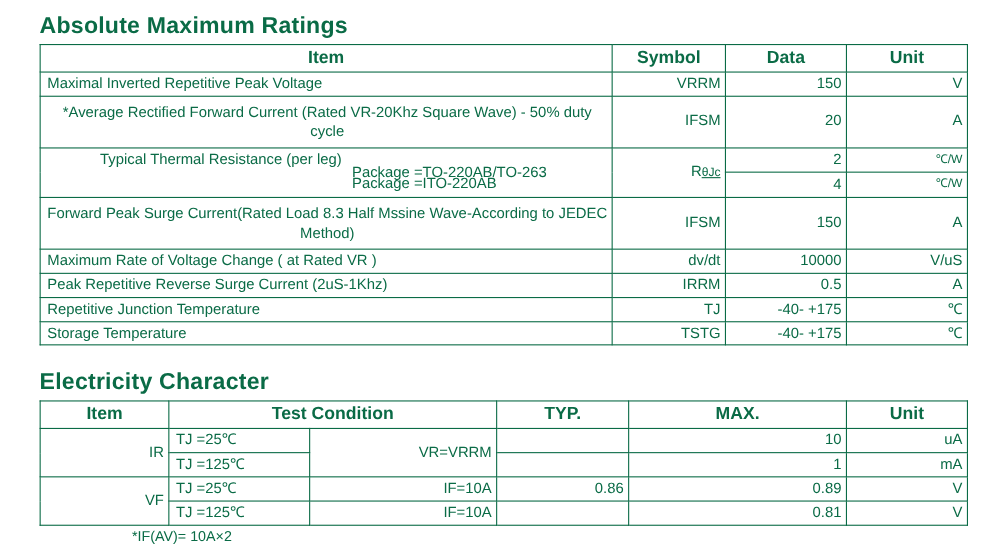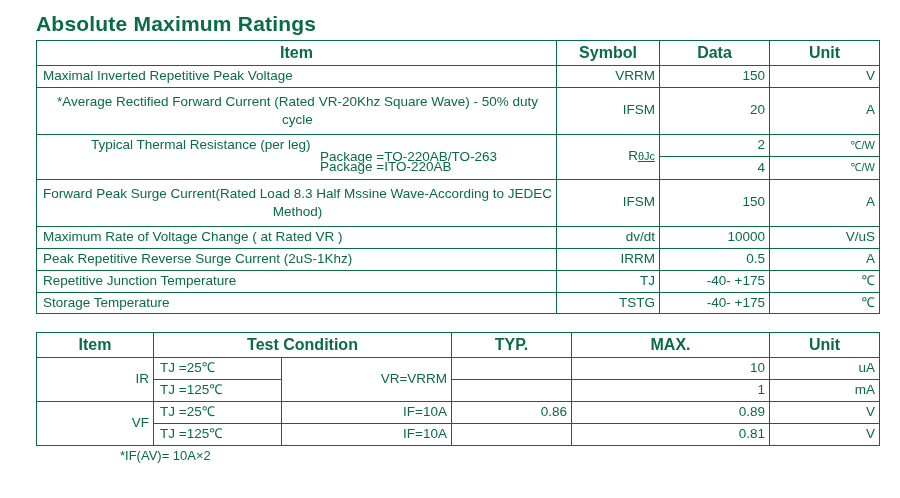--- a/index.html
+++ b/index.html
@@ -147,20 +147,21 @@
         <td class="l">Storage Temperature</td>
         <td class="c">TSTG</td>
         <td class="c">-40- +175</td>
         <td class="c">℃</td>
       </tr>
     </tbody>
   </table>
 
   <div class="spacer"></div>
 
+  <h2 class="section-title">Electricity Character</h2>
 
   <table class="tbl2">
     <colgroup>
       <col style="width:117px">
       <col style="width:128px">
       <col style="width:170px">
       <col style="width:120px">
       <col style="width:198px">
       <col style="width:110px">
     </colgroup>

